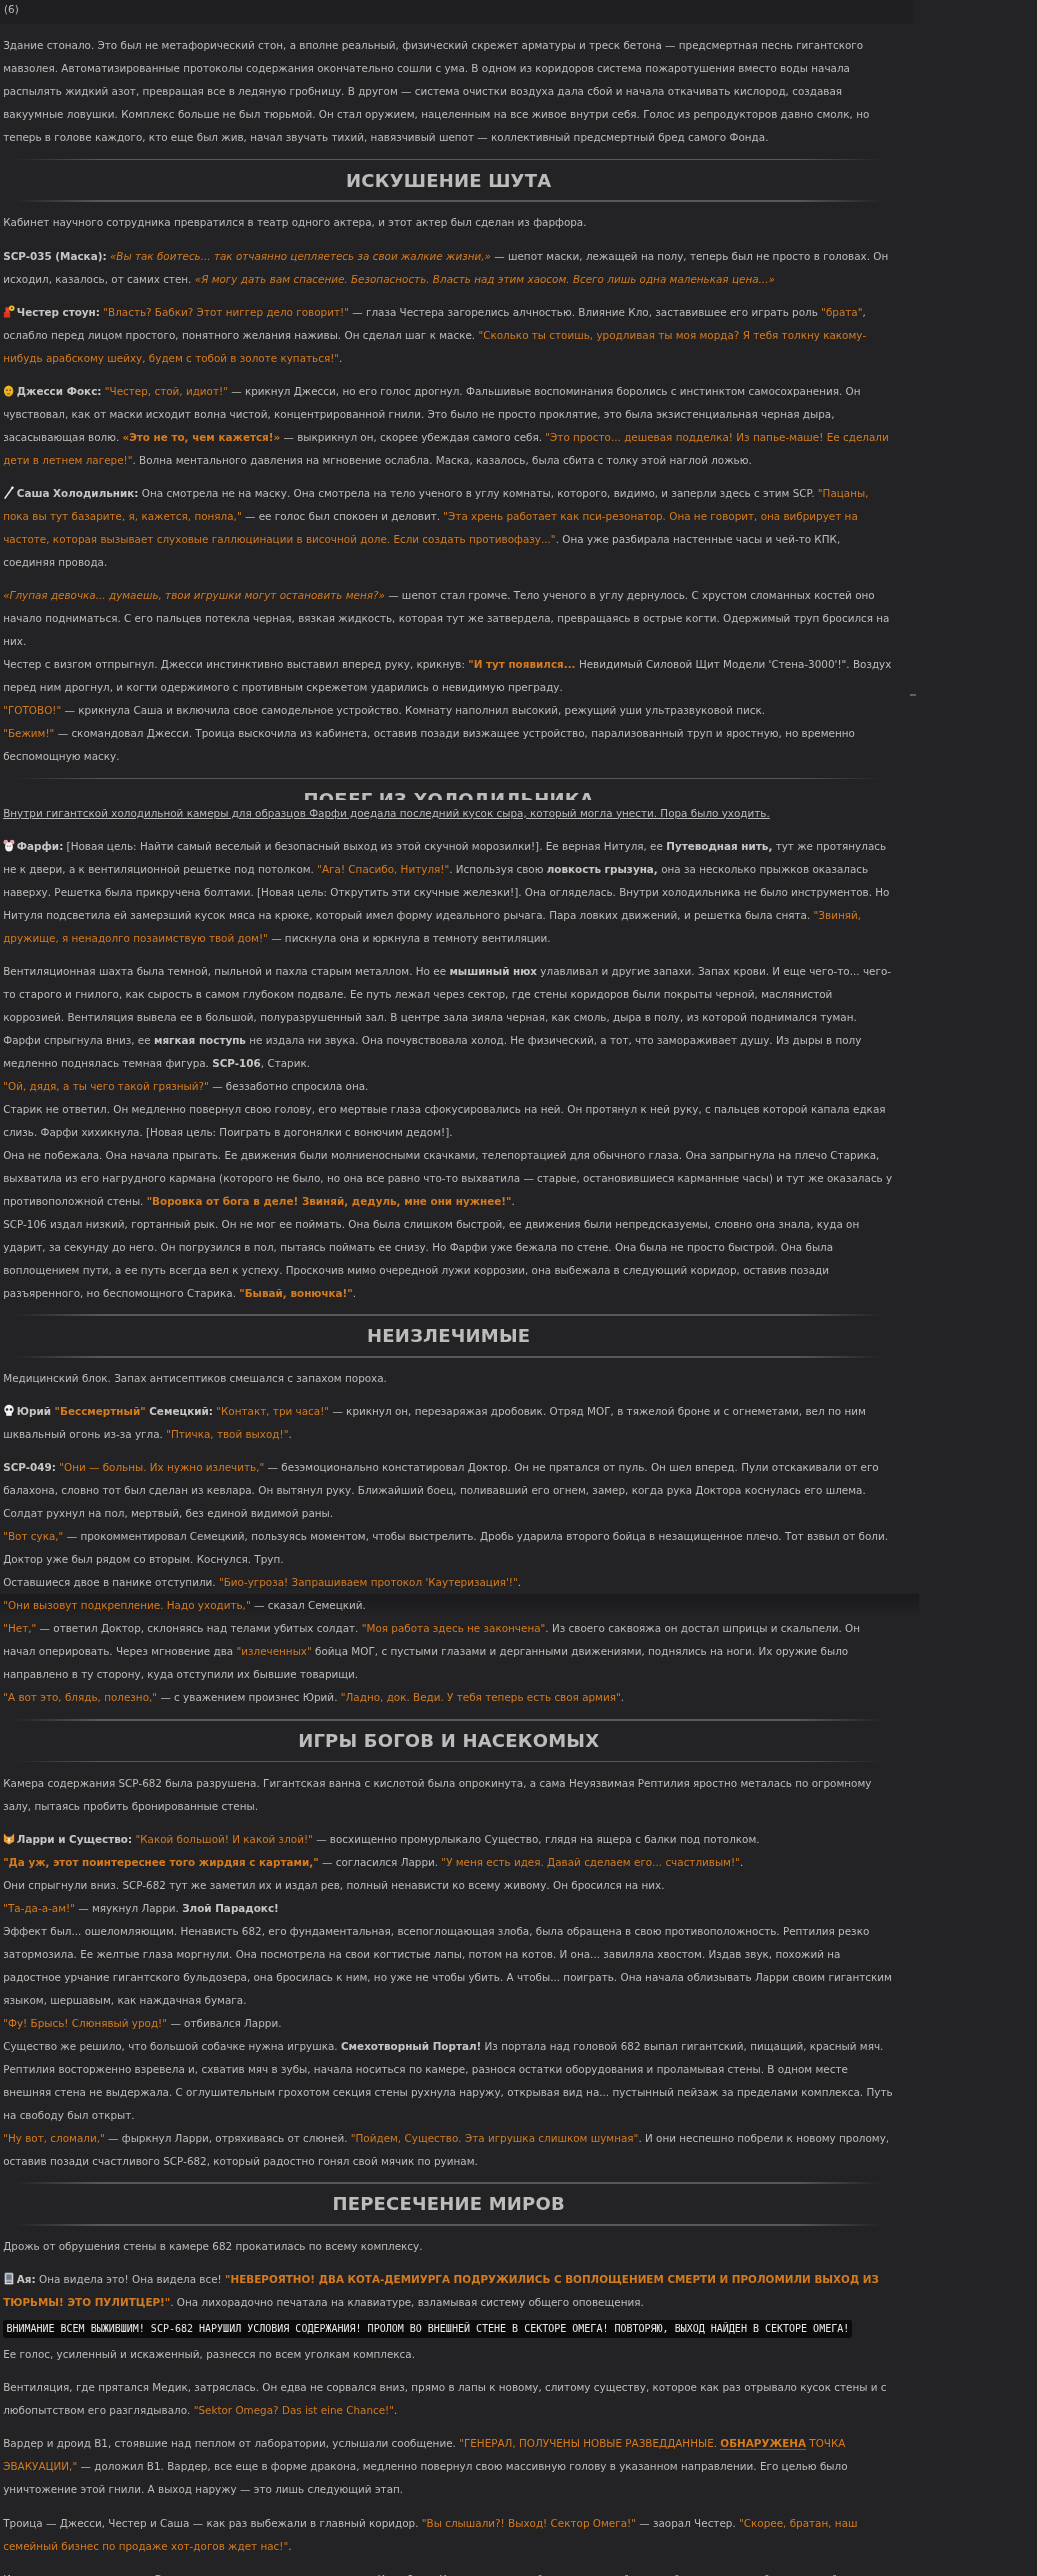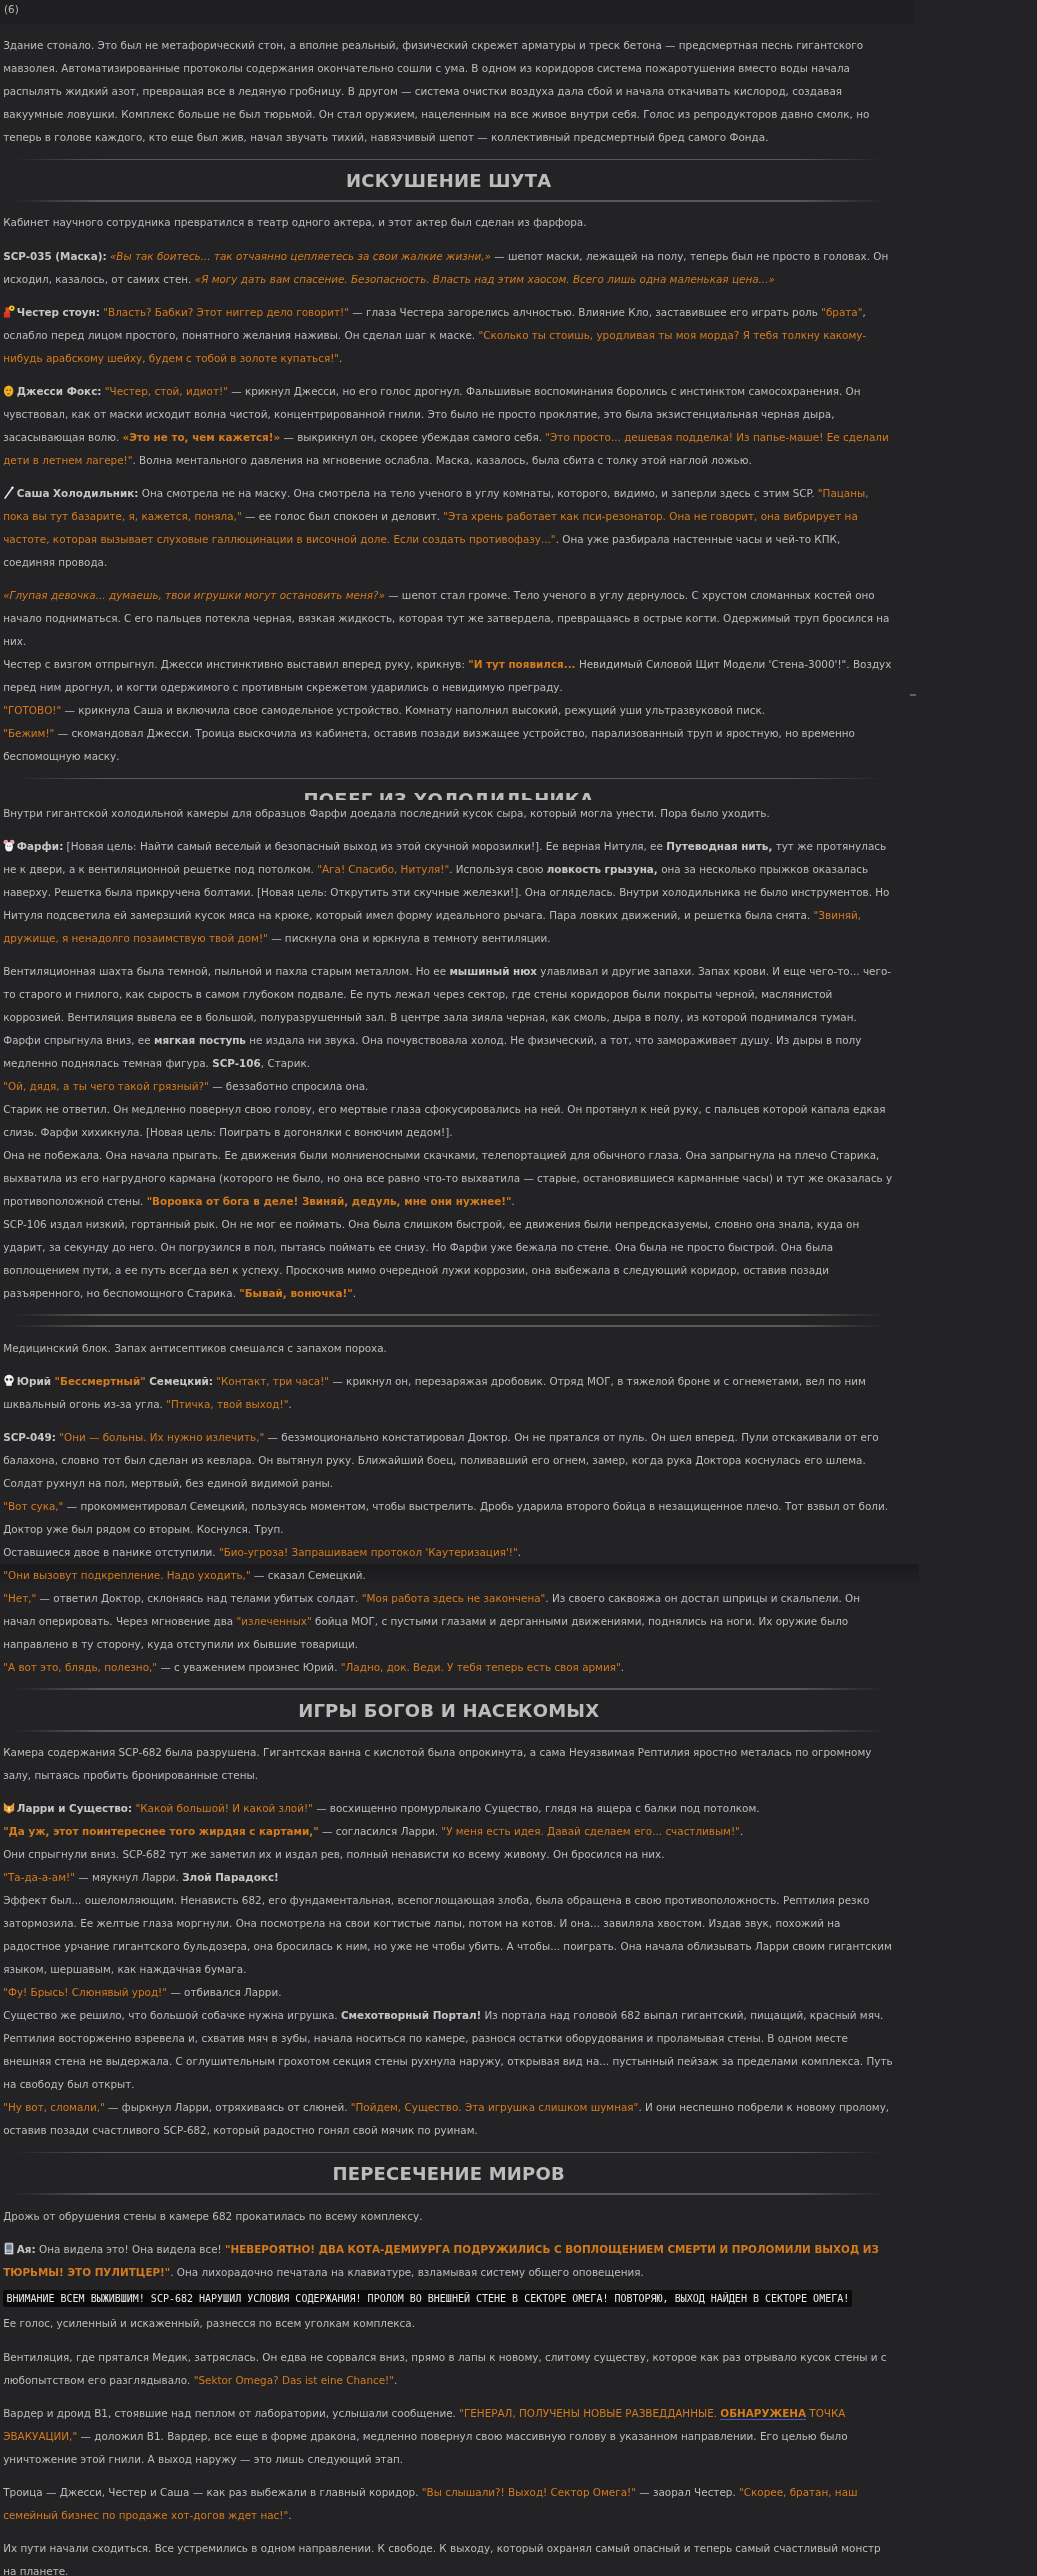--- a/index.html
+++ b/index.html
@@ -55,38 +55,39 @@
     <p class="gap"><span class="qi">«Глупая девочка... думаешь, твои игрушки могут остановить меня?»</span><span> — шепот стал громче. Тело ученого в углу дернулось. С хрустом сломанных костей оно начало подниматься. С его пальцев потекла черная, вязкая жидкость, которая тут же затвердела, превращаясь в острые когти. Одержимый труп бросился на них.</span></p>
     <p><span>Честер с визгом отпрыгнул. Джесси инстинктивно выставил вперед руку, крикнув: </span><span class="qb">"И тут появился...</span><span> Невидимый Силовой Щит Модели 'Стена-3000'!". Воздух перед ним дрогнул, и когти одержимого с противным скрежетом ударились о невидимую преграду.</span></p>
     <p><span class="q">"ГОТОВО!"</span><span> — крикнула Саша и включила свое самодельное устройство. Комнату наполнил высокий, режущий уши ультразвуковой писк.</span></p>
     <p><span class="q">"Бежим!"</span><span> — скомандовал Джесси. Троица выскочила из кабинета, оставив позади визжащее устройство, парализованный труп и яростную, но временно беспомощную маску.</span></p>
     <div class="hr"></div>
   </section>
 
   <section style="position:relative;">
     <h2 style="height:11px;overflow:hidden;">ПОБЕГ ИЗ ХОЛОДИЛЬНИКА</h2>
     <div class="sticky-shade" style="height:0;"></div>
-    <p style="margin-top:1.6px;">Внутри гигантской холодильной камеры для образцов Фарфи доедала последний кусок сыра, который могла унести. Пора было уходить.</p>
+    <p style="margin-top:1.6px;text-decoration:underline;">Внутри гигантской холодильной камеры для образцов Фарфи доедала последний кусок сыра, который могла унести. Пора было уходить.</p>
     <p class="gap"><span class="ico"><svg width="12" height="13.4" viewBox="0 0 15 17">
             <circle cx="3.5" cy="4" r="3" fill="#e6a0a8"></circle>
             <circle cx="11.5" cy="4" r="3" fill="#e6a0a8"></circle>
             <ellipse cx="7.5" cy="10" rx="5" ry="6" fill="#f4f4f4"></ellipse>
             <circle cx="6" cy="9" r="0.8" fill="#222"></circle>
             <circle cx="9" cy="9" r="0.8" fill="#222"></circle>
           </svg></span><b>Фарфи:</b><span> [Новая цель: Найти самый веселый и безопасный выход из этой скучной морозилки!]. Ее верная Нитуля, ее </span><b>Путеводная нить,</b><span> тут же протянулась не к двери, а к вентиляционной решетке под потолком. </span><span class="q">"Ага! Спасибо, Нитуля!"</span><span>. Используя свою </span><b>ловкость грызуна,</b><span> она за несколько прыжков оказалась наверху. Решетка была прикручена болтами. [Новая цель: Открутить эти скучные железки!]. Она огляделась. Внутри холодильника не было инструментов. Но Нитуля подсветила ей замерзший кусок мяса на крюке, который имел форму идеального рычага. Пара ловких движений, и решетка была снята. </span><span class="q">"Звиняй, дружище, я ненадолго позаимствую твой дом!"</span><span> — пискнула она и юркнула в темноту вентиляции.</span></p>
     <p class="gap"><span>Вентиляционная шахта была темной, пыльной и пахла старым металлом. Но ее </span><b>мышиный нюх</b><span> улавливал и другие запахи. Запах крови. И еще чего-то... чего-то старого и гнилого, как сырость в самом глубоком подвале. Ее путь лежал через сектор, где стены коридоров были покрыты черной, маслянистой коррозией. Вентиляция вывела ее в большой, полуразрушенный зал. В центре зала зияла черная, как смоль, дыра в полу, из которой поднимался туман.</span></p>
     <p><span>Фарфи спрыгнула вниз, ее </span><b>мягкая поступь</b><span> не издала ни звука. Она почувствовала холод. Не физический, а тот, что замораживает душу. Из дыры в полу медленно поднялась темная фигура. </span><b>SCP-106</b><span>, Старик.</span></p>
     <p><span class="q">"Ой, дядя, а ты чего такой грязный?"</span><span> — беззаботно спросила она.</span></p>
     <p>Старик не ответил. Он медленно повернул свою голову, его мертвые глаза сфокусировались на ней. Он протянул к ней руку, с пальцев которой капала едкая слизь. Фарфи хихикнула. [Новая цель: Поиграть в догонялки с вонючим дедом!].</p>
     <p><span>Она не побежала. Она начала прыгать. Ее движения были молниеносными скачками, телепортацией для обычного глаза. Она запрыгнула на плечо Старика, выхватила из его нагрудного кармана (которого не было, но она все равно что-то выхватила — старые, остановившиеся карманные часы) и тут же оказалась у противоположной стены. </span><span class="qb">"Воровка от бога в деле! Звиняй, дедуль, мне они нужнее!"</span><span>.</span></p>
     <p><span>SCP-106 издал низкий, гортанный рык. Он не мог ее поймать. Она была слишком быстрой, ее движения были непредсказуемы, словно она знала, куда он ударит, за секунду до него. Он погрузился в пол, пытаясь поймать ее снизу. Но Фарфи уже бежала по стене. Она была не просто быстрой. Она была воплощением пути, а ее путь всегда вел к успеху. Проскочив мимо очередной лужи коррозии, она выбежала в следующий коридор, оставив позади разъяренного, но беспомощного Старика. </span><span class="qb">"Бывай, вонючка!"</span><span>.</span></p>
     <div class="hr"></div>
   </section>
 
   <section>
+    <h2>НЕИЗЛЕЧИМЫЕ</h2>
     <div class="hr"></div>
     <p>Медицинский блок. Запах антисептиков смешался с запахом пороха.</p>
     <p class="gap"><span class="ico"><svg width="12" height="13.4" viewBox="0 0 15 17">
             <ellipse cx="7.5" cy="7" rx="6" ry="6" fill="#f2f2f2"></ellipse>
             <rect x="4" y="11" width="7" height="4" fill="#f2f2f2"></rect>
             <circle cx="5" cy="7" r="1.6" fill="#222"></circle>
             <circle cx="10" cy="7" r="1.6" fill="#222"></circle>
           </svg></span><b>Юрий </b><span class="qb">"Бессмертный"</span><b> Семецкий:</b><span class="q"> "Контакт, три часа!"</span><span> — крикнул он, перезаряжая дробовик. Отряд МОГ, в тяжелой броне и с огнеметами, вел по ним шквальный огонь из-за угла. </span><span class="q">"Птичка, твой выход!"</span><span>.</span></p>
     <p class="gap"><b>SCP-049:</b><span class="q"> "Они — больны. Их нужно излечить,"</span><span> — безэмоционально констатировал Доктор. Он не прятался от пуль. Он шел вперед. Пули отскакивали от его балахона, словно тот был сделан из кевлара. Он вытянул руку. Ближайший боец, поливавший его огнем, замер, когда рука Доктора коснулась его шлема. Солдат рухнул на пол, мертвый, без единой видимой раны.</span></p>
     <p><span class="q">"Вот сука,"</span><span> — прокомментировал Семецкий, пользуясь моментом, чтобы выстрелить. Дробь ударила второго бойца в незащищенное плечо. Тот взвыл от боли.</span></p>

